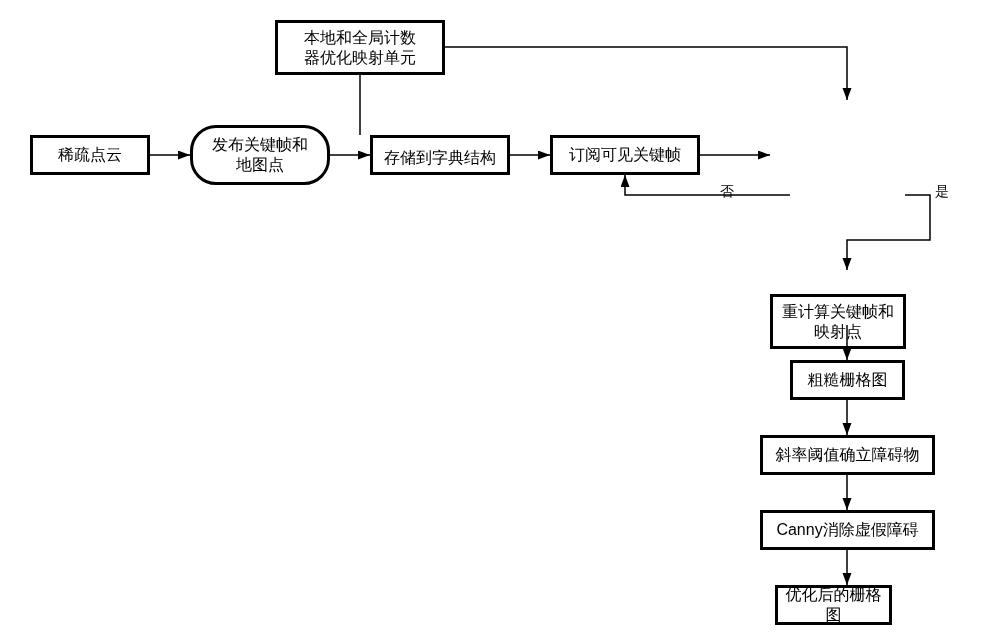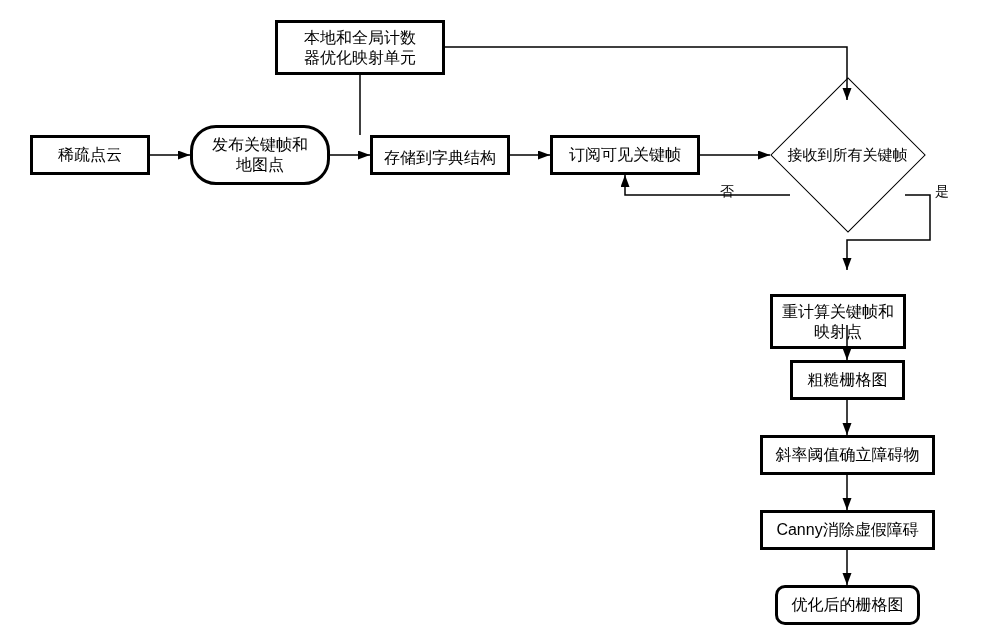--- a/index.html
+++ b/index.html
@@ -90,47 +90,39 @@
   </div>
 
   <div class="box" style="left:370px; top:135px; width:140px; height:40px;align-items:flex-end;">
     <span>存储到字典结构</span>
   </div>
 
   <div class="box" style="left:550px; top:135px; width:150px; height:40px;">
     <span>订阅可见关键帧</span>
   </div>
 
-  <div class="diamond" style="left:770px; top:100px; width:155px; height:110px;">
-    <div style="position:absolute; left:50%; top:50%; width:110px; height:110px; transform:translate(-50%,-50%);">
-      <div class="diamond-shape"></div>
-    </div>
-    <div class="diamond-label">
-      <span>接收到所有关键帧</span>
-    </div>
-  </div>
 
   <div class="box" style="left:770px; top:270px; width:136px; height:55px; white-space:pre-line;margin-top:24px;">
     <span>重计算关键帧和
 映射点</span>
   </div>
 
   <div class="box" style="left:790px; top:360px; width:115px; height:40px;">
     <span>粗糙栅格图</span>
   </div>
 
   <div class="box" style="left:760px; top:435px; width:175px; height:40px;">
     <span>斜率阈值确立障碍物</span>
   </div>
 
   <div class="box" style="left:760px; top:510px; width:175px; height:40px;">
     <span>Canny消除虚假障碍</span>
   </div>
 
-  <div class="box" style="left:775px; top:585px; width:145px; height:40px;border-radius:10px;">
+  <div class="box" style="left:775px; top:585px; width:117px; height:40px;">
     <span>优化后的栅格图</span>
   </div>
 
   <div class="label" style="left:720px; top:183px;">否</div>
   <div class="label" style="left:935px; top:183px;">是</div>
 
   <svg class="wires">
     <defs>
       <marker id="ah" markerWidth="10" markerHeight="10" refX="8" refY="3" orient="auto">
         <path d="M0,0 L8,3 L0,6 Z" class="arrowhead"></path>

